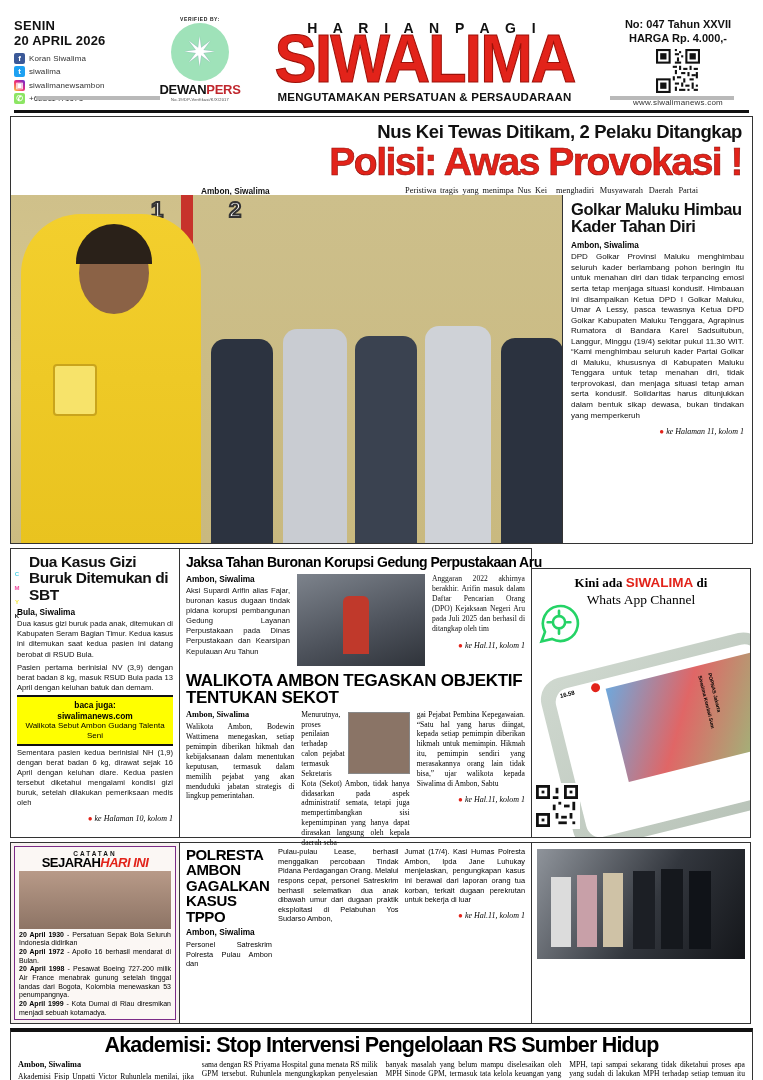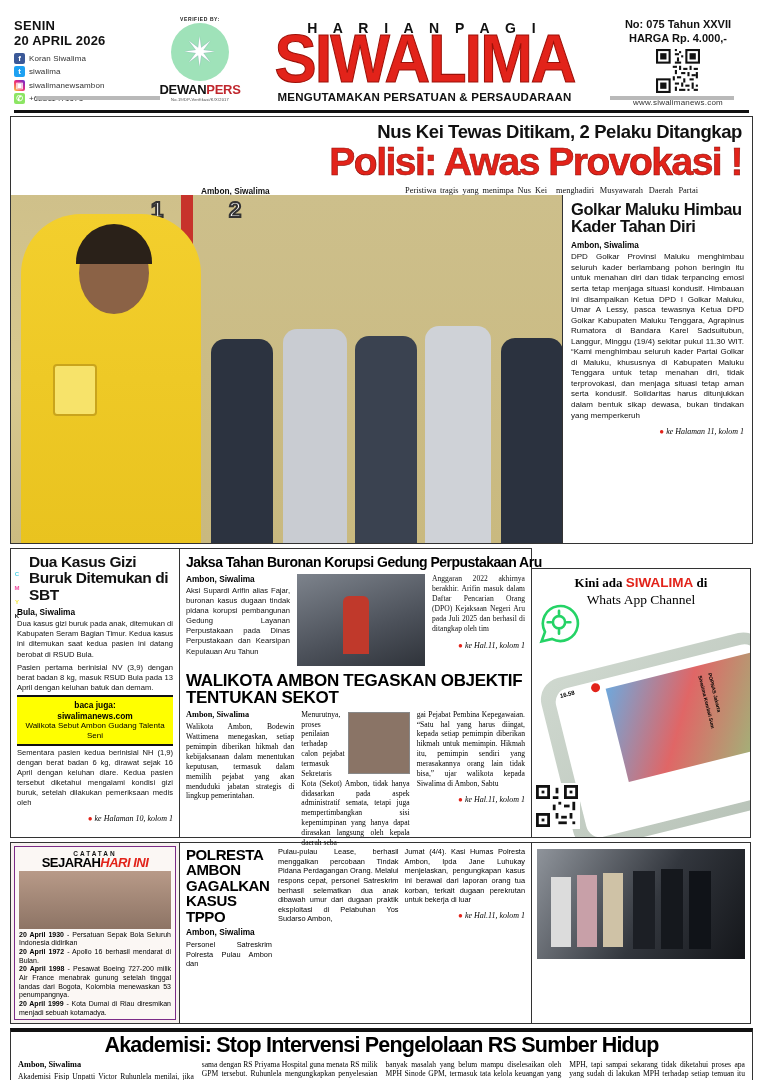--- a/index.html
+++ b/index.html
@@ -197,21 +197,21 @@
       <div class="dp-sub">No.19/DP-Verifikasi/K/X/2017</div>
     </div>
 
     <div class="mh-center">
       <div class="hp">H A R I A N   P A G I</div>
       <div class="siwa">SIWALIMA</div>
       <div class="mh-tag">MENGUTAMAKAN PERSATUAN &amp; PERSAUDARAAN</div>
     </div>
 
     <div class="mh-right">
-      <div class="mh-no">No: 075 Tahun XXVII</div>
+      <div class="mh-no">No: 047 Tahun XXVII</div>
       <div class="mh-no">HARGA Rp. 4.000,-</div>
       <svg class="qr" viewBox="0 0 21 21">
         <rect width="21" height="21" fill="#fff"></rect>
         <g fill="#111">
           <rect x="0" y="0" width="7" height="7"></rect>
             <rect x="1" y="1" width="5" height="5" fill="#fff"></rect>
             <rect x="2" y="2" width="3" height="3"></rect>
           <rect x="14" y="0" width="7" height="7"></rect>
             <rect x="15" y="1" width="5" height="5" fill="#fff"></rect>
             <rect x="16" y="2" width="3" height="3"></rect>
@@ -429,21 +429,21 @@
       <div class="tppo">
         <div class="tppo-cols">
           <div class="tppo-left">
             <div class="tppo-h">POLRESTA AMBON GAGALKAN KASUS TPPO</div>
             <div class="byline" style="margin-top:3px">Ambon, Siwalima</div>
             <div>Personel Satreskrim Polresta Pulau Ambon dan</div>
           </div>
           <div>Pulau-pulau Lease, berhasil menggalkan percobaan Tindak Pidana Perdagangan Orang.
 Melalui respons cepat, personel Satreskrim berhasil selematkan dua anak dibawah umur dari dugaan praktik eksploitasi di Pelabuhan Yos Sudarso Ambon,</div>
           <div>
-            <span>Jumat (4/4).
+            <span>Jumat (17/4).
 Kasi Humas Polresta Ambon, Ipda Jane Luhukay menjelaskan, pengungkapan kasus ini berawal dari laporan orang tua korban, terkait dugaan perekrutan untuk bekerja di luar</span>
             <div class="jump"><span class="dot">●</span> <span>ke Hal.11, kolom 1</span></div>
           </div>
         </div>
       </div>
 
       <div class="tppo2">
         <div class="photo" style="flex:1;height:110px;margin-top:2px">
           <div class="ph-inner" style="background:linear-gradient(120deg,#8f949b,#33373e 55%,#14161a)"></div>
           <div style="position:absolute;left:14px;top:28px;width:20px;height:70px;background:#dcdcdc"></div>

